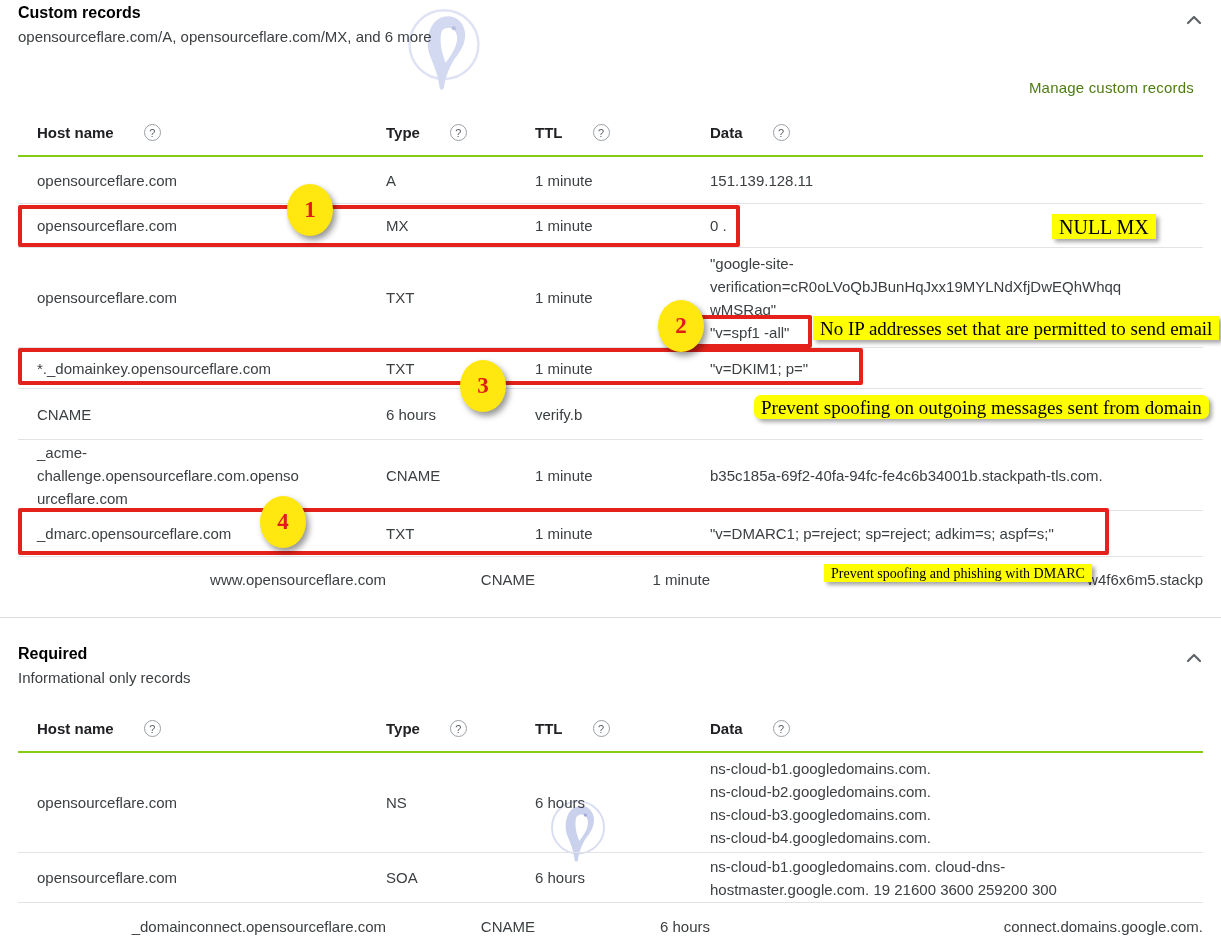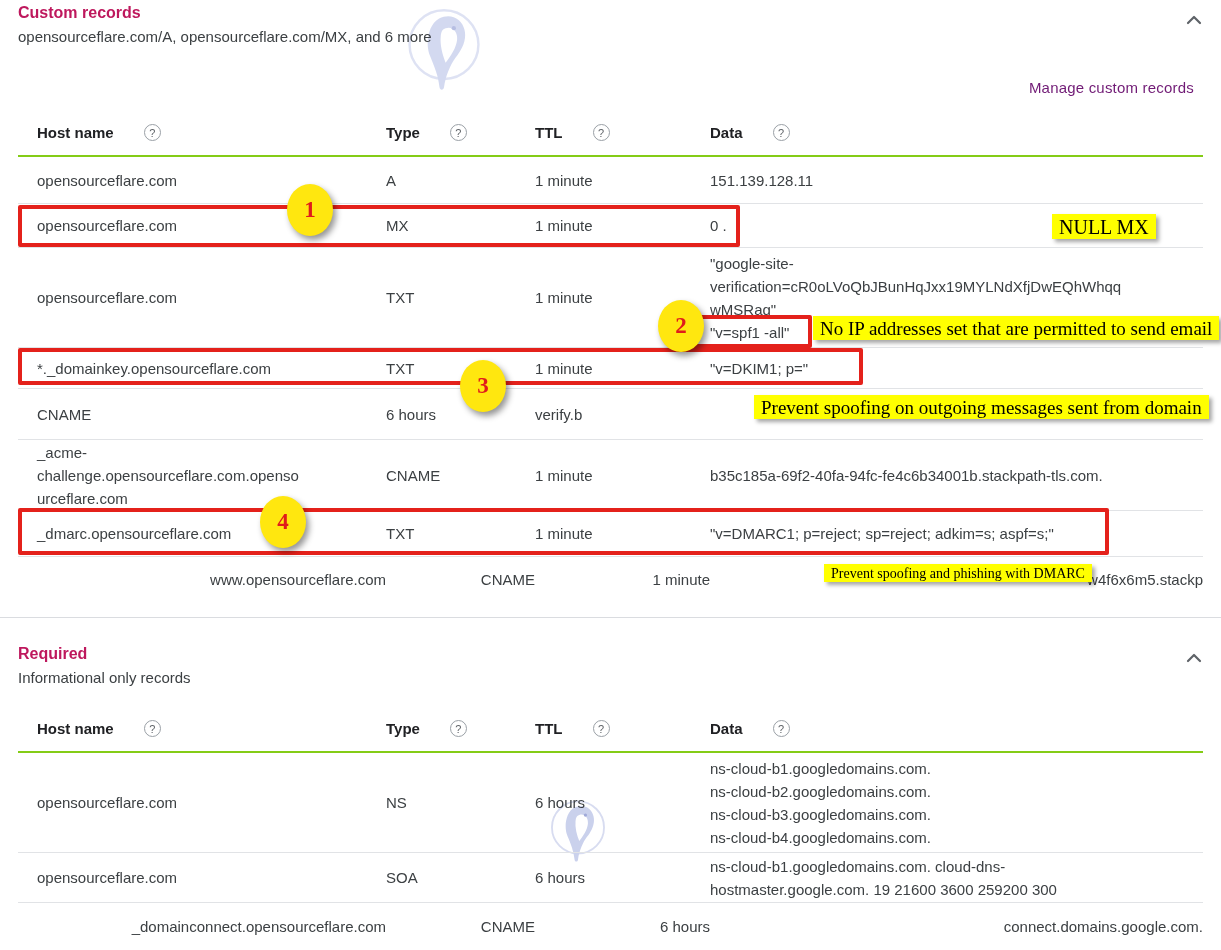--- a/index.html
+++ b/index.html
@@ -3,21 +3,21 @@
 <meta charset="utf-8">
 <style>
   * { margin:0; padding:0; box-sizing:border-box; }
   body { background:#fff; }
   .page {
     position:relative; width:1221px; height:950px; background:#fff;
     font-family:"Liberation Sans","DejaVu Sans",sans-serif; color:#3c4043; overflow:hidden;
   }
   
   .sec-head { padding:2px 0 0 18px; position:relative; z-index:1; }
-  .sec-title { font-size:16px; font-weight:700; color:#be185d; line-height:21px; }
+  .sec-title { font-size:16px; font-weight:700; color:#000000; line-height:21px; }
   .sec-sub { font-size:15px; color:#3c4043; line-height:20px; margin-top:4px; }
   .chev-btn {
     position:absolute; right:12px; background:none; border:none; cursor:pointer;
     width:30px; height:30px; display:flex; align-items:center; justify-content:center; z-index:3;
   }
   .chev-1 { top:5px; }
   .chev-2 { top:643px; }
   .manage-link {
     position:absolute; top:79px; right:27px; font-size:15px; font-weight:500;
     text-decoration:none; z-index:3; letter-spacing:.2px;
@@ -74,21 +74,21 @@
   .badge-2 { left:658px; top:300px; }
   .badge-3 { left:460px; top:360px; }
   .badge-4 { left:260px; top:496px; }
   .ylabel {
     position:absolute; z-index:5; white-space:nowrap; color:#000;
     font-family:"Liberation Serif","DejaVu Serif",serif; font-size:19px;
     padding:2px 7px 0; box-shadow:3px 3px 4px rgba(0,0,0,.35); pointer-events:none;
   }
   .yl-nullmx { left:1052px; top:214px; font-size:20px; }
   .yl-spf    { left:813px;  top:316px; }
-  .yl-dkim   { left:754px;  top:395px; }
+  .yl-dkim   { left:754px;  top:395px;border-radius:7px; }
   .yl-dmarc  { left:824px;  top:564px; font-size:14px; }
   
   .wm { position:absolute; z-index:0; pointer-events:none; }
   .wm-1 { left:403px; top:6px;   width:82px; height:92px; opacity:.85; }
   .wm-2 { left:547px; top:798px; width:62px; height:70px; opacity:.95; }
 </style>
 </head>
 <body>
 
 <div class="page">
@@ -108,21 +108,21 @@
 
   <div class="sec-head">
     <div class="sec-title">Custom records</div>
     <div class="sec-sub">opensourceflare.com/A, opensourceflare.com/MX, and 6 more</div>
   </div>
   <button class="chev-btn chev-1">
     <svg width="24" height="24" viewBox="0 0 24 24">
       <path d="M6 15 L12 9 L18 15" fill="none" stroke="#5f6368" stroke-width="2.2" stroke-linecap="round" stroke-linejoin="round"></path>
     </svg>
   </button>
-  <a class="manage-link" href="#" style="color: #701a75;">Manage custom records</a>
+  <a class="manage-link" href="#" style="color: #4d7c0f;">Manage custom records</a>
 
   <div class="tbl tbl-1">
     <div class="thead">
       <div class="th">
         <span>Host name</span>
         <span class="help">?</span>
       </div>
       <div class="th">
         <span>Type</span>
         <span class="help">?</span>

